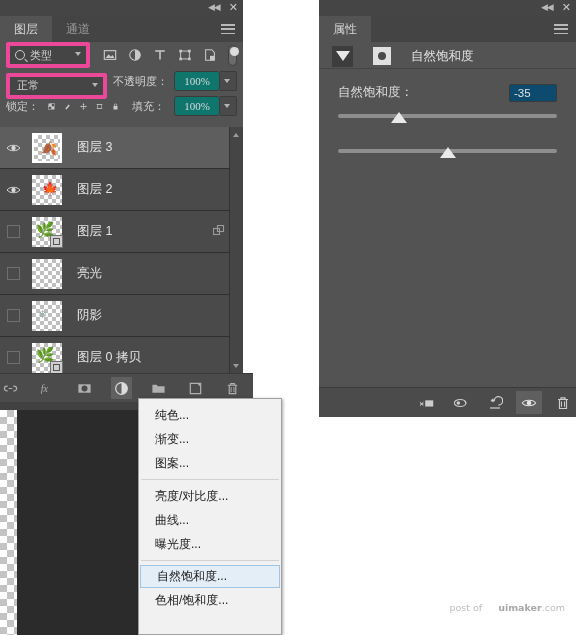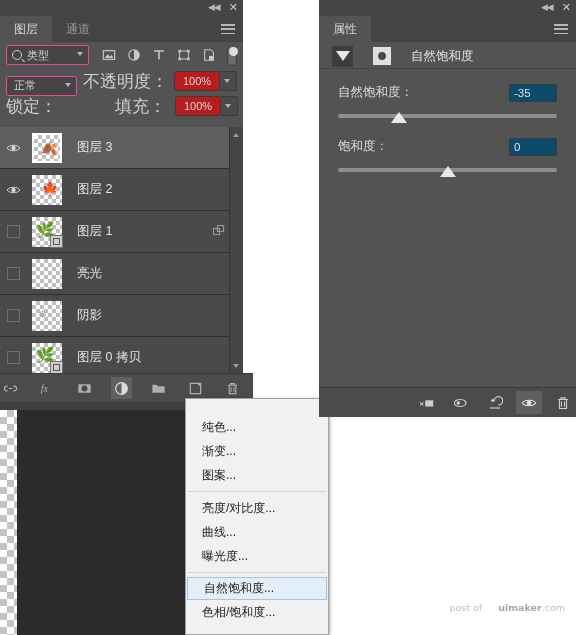--- a/index.html
+++ b/index.html
@@ -34,21 +34,21 @@
     position:absolute;right:8px;top:8px;width:14px;height:10px;
     display:flex;flex-direction:column;justify-content:space-between;
   }
   .hamburger i{display:block;height:1.5px;background:#b9b9b9;}
 
   .filterrow{
     height:26px;display:flex;align-items:center;padding:0 6px;gap:0;
     background:#535353;
   }
   .select-box{
-    background:#454545;border:1px solid #ec4899;height:18px;border-radius:2px;
+    background:#454545;border:4px solid #ec4899;height:18px;border-radius:2px;
     display:flex;align-items:center;color:#d3d3d3;font-size:11px;position:relative;
   }
   #filter-type{width:82px;padding-left:20px;}
   .mag{
     position:absolute;left:5px;top:4px;width:8px;height:8px;border:1.3px solid #cfcfcf;
     border-radius:50%;
   }
   .mag:after{content:"";position:absolute;right:-4px;bottom:-2px;width:4px;height:1.3px;background:#cfcfcf;transform:rotate(45deg);}
   .caret{
     position:absolute;right:5px;top:6px;width:0;height:0;
@@ -57,24 +57,24 @@
   .filter-icons{display:flex;align-items:center;gap:11px;margin-left:13px;}
   .fi{width:14px;height:14px;color:#c8c8c8;display:block;}
   .toggle-pill{
     margin-left:11px;width:11px;height:19px;border-radius:6px;background:#6b6b6b;
     border:1px solid #3f3f3f;position:relative;
   }
   .toggle-pill:after{content:"";position:absolute;left:1px;top:1px;width:9px;height:9px;border-radius:50%;background:#dcdcdc;}
 
   .bmrow{height:26px;display:flex;align-items:center;padding:0 6px;background:#535353;gap:6px;}
   #blend-mode{width:118px;padding-left:7px;margin-top:9px;}
-  .lbl{color:#d0d0d0;font-size:17px;white-space:nowrap;font-family:Liberation Serif, serif;}
+  .lbl{color:#d0d0d0;font-size:11px;white-space:nowrap;font-family:Liberation Serif, serif;}
   .numbox{
-    background:#b91c1c;border:1px solid #3b3b3b;height:18px;width:44px;border-radius:3px;
-    color:#d9d9d9;font-size:11px;display:flex;align-items:center;justify-content:center;
+    background:#0f766e;border:1px solid #3b3b3b;height:18px;width:44px;border-radius:3px;
+    color:#d9d9d9;font-size:11px;display:flex;align-items:center;justify-content:center;font-family:Liberation Serif, serif;
   }
   .numcaret{
     width:16px;height:18px;background:#4a4a4a;border:1px solid #3b3b3b;border-left:none;
     border-radius:0 2px 2px 0;position:relative;
   }
   .numcaret:after{content:"";position:absolute;left:4px;top:7px;width:0;height:0;
     border-left:3.5px solid transparent;border-right:3.5px solid transparent;border-top:4px solid #b5b5b5;}
 
   .lockrow{height:24px;display:flex;align-items:center;padding:0 6px;background:#535353;gap:9px;}
   .lk{width:13px;height:13px;color:#cbcbcb;display:block;}
@@ -135,22 +135,21 @@
       linear-gradient(45deg,#c4c4c4 25%,transparent 25%,transparent 75%,#c4c4c4 75%),
       linear-gradient(45deg,#c4c4c4 25%,transparent 25%,transparent 75%,#c4c4c4 75%);
     background-size:14px 14px;background-position:0 0,7px 7px;background-color:#ffffff;
   }
   .canvas-topbar{position:absolute;left:0;top:0;width:279px;height:8px;background:#414141;}
 
   
   #adj-menu{
     left:138px;top:398px;width:144px;height:237px;background:#f1f1f1;
     border:1px solid #a0a0a0;box-shadow:1px 1px 3px rgba(0,0,0,.35);
-    padding-top:16px;
-    margin-left:47px;
+    padding-top:4px;
   }
   .menu-item{
     height:24px;display:flex;align-items:center;padding-left:16px;
     font-size:12px;color:#1c1c1c;box-sizing:border-box;
   }
   .menu-item.highlight{
     background:#e4eef7;border:1px solid #9fc4e4;margin:0 1px;height:23px;
   }
   .menu-sep{height:1px;background:#d2d2d2;margin:4px 2px;}
 
@@ -487,24 +486,20 @@
       <div class="slider-head">
         <span class="slider-label">自然饱和度：</span>
         <span class="slider-val">-35</span>
       </div>
       <div class="slider-track">
         <div class="slider-knob" id="knob0" style="left: calc(28% - 8px);"></div>
       </div>
     </div>
 
     <div class="slider-block" style="padding-top:19px">
-      <div class="slider-head">
-        <span class="slider-label">饱和度：</span>
-        <span class="slider-val">0</span>
-      </div>
       <div class="slider-track">
         <div class="slider-knob" id="knob1" style="left: calc(50% - 8px);"></div>
       </div>
     </div>
   </div>
 
   <div class="props-bottombar">
     <div class="pb-wrap">
       <svg class="pb" viewBox="0 0 18 16">
         <path d="M1 11 L5 7 M1 7 L5 11 M1.5 9 H5" stroke="currentColor" stroke-width="1.1" fill="none"></path>

